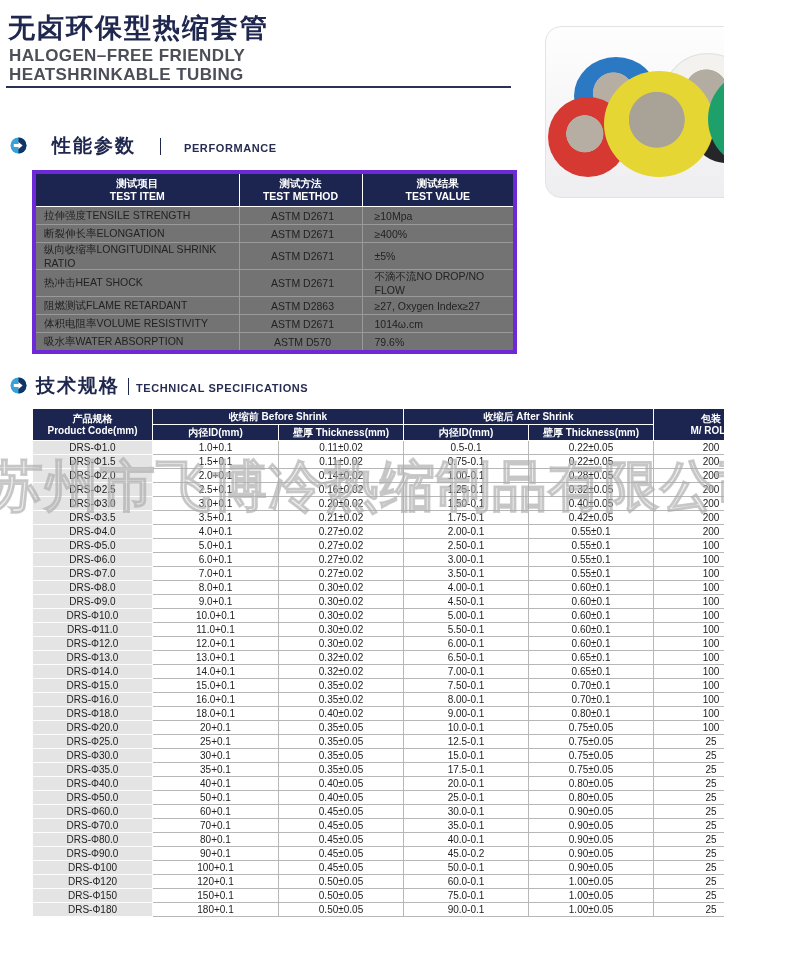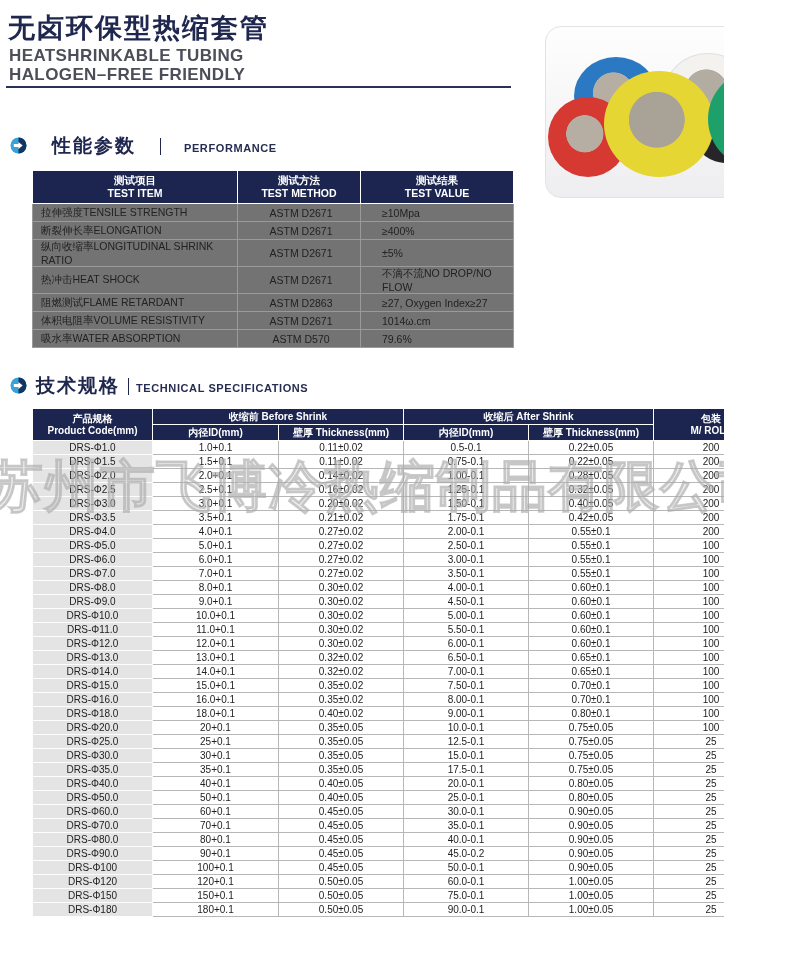--- a/index.html
+++ b/index.html
@@ -35,27 +35,27 @@
   
   .section-head{position:absolute;display:flex;align-items:flex-end;}
   .section-head .icon{width:17px;height:17px;margin:0 9px 2px 0;flex:0 0 auto;}
   .sec-cn{font-size:19px;font-weight:bold;color:#20274f;letter-spacing:2px;line-height:20px;}
   .sec-pipe{width:1px;height:17px;background:#20274f;margin:0 7px 1px 8px;}
   .sec-en{font-size:11px;font-weight:bold;color:#272c52;letter-spacing:0.6px;
           margin-bottom:2px;}
 
   
   .perf-table{position:absolute;left:32px;top:170px;width:481px;border-collapse:collapse;
-              table-layout:fixed;border:1px solid #6d28d9;}
+              table-layout:fixed;border:4px solid #6d28d9;}
   .perf-table th{background:#1b2550;color:#fff;font-size:10.5px;font-weight:bold;
                  border:1px solid #fff;padding:3px 2px;line-height:13px;height:25px;}
   .perf-table td{border:1px solid #9a9a9a;font-size:10.5px;height:17px;
                  padding:0 4px 0 8px;background:#737373;color:#222;}
   .perf-table td.c2{text-align:center;}
-  .perf-table td.c3{padding-left:21px;margin-left:16px;}
+  .perf-table td.c3{padding-left:12px;margin-left:16px;}
 
   
   .spec-table{position:absolute;left:32px;top:408px;width:736px;border-collapse:collapse;
               table-layout:fixed;border:1px solid #8a8a8a;}
   .spec-table th{background:#1b2550;color:#fff;font-size:10px;font-weight:bold;
                  border:1px solid #fff;padding:1px 2px;line-height:12px;}
   .spec-table thead tr{height:16px;}
   .spec-table td{border:1px solid #b7b7b7;font-size:10px;height:13px;line-height:13px;
                  text-align:center;background:#fff;color:#222;padding:0;}
   .spec-table td.code-cell{background:#e4e4e4;border:1px solid #fdfdfd;}
@@ -65,22 +65,22 @@
              font-size:55px;font-weight:bold;letter-spacing:1px;pointer-events:none;
              color:rgba(200,200,200,0.30);-webkit-text-stroke:1px rgba(165,165,165,0.55);}
 </style>
 </head>
 <body>
 
 <div class="page">
 
   <div class="title-cn">无卤环保型热缩套管</div>
   <div class="title-en">
+    <div>HALOGEN–FREE FRIENDLY</div>
     <div>HEATSHRINKABLE TUBING</div>
-    <div>HALOGEN–FREE FRIENDLY</div>
   </div>
   <div class="title-rule"></div>
 
   <div class="photo-card">
     <div class="roll roll-blue"></div>
     <div class="roll roll-white"></div>
     <div class="roll roll-red"></div>
     <div class="roll roll-black"></div>
     <div class="roll roll-yellow"></div>
     <div class="roll roll-green"></div>

